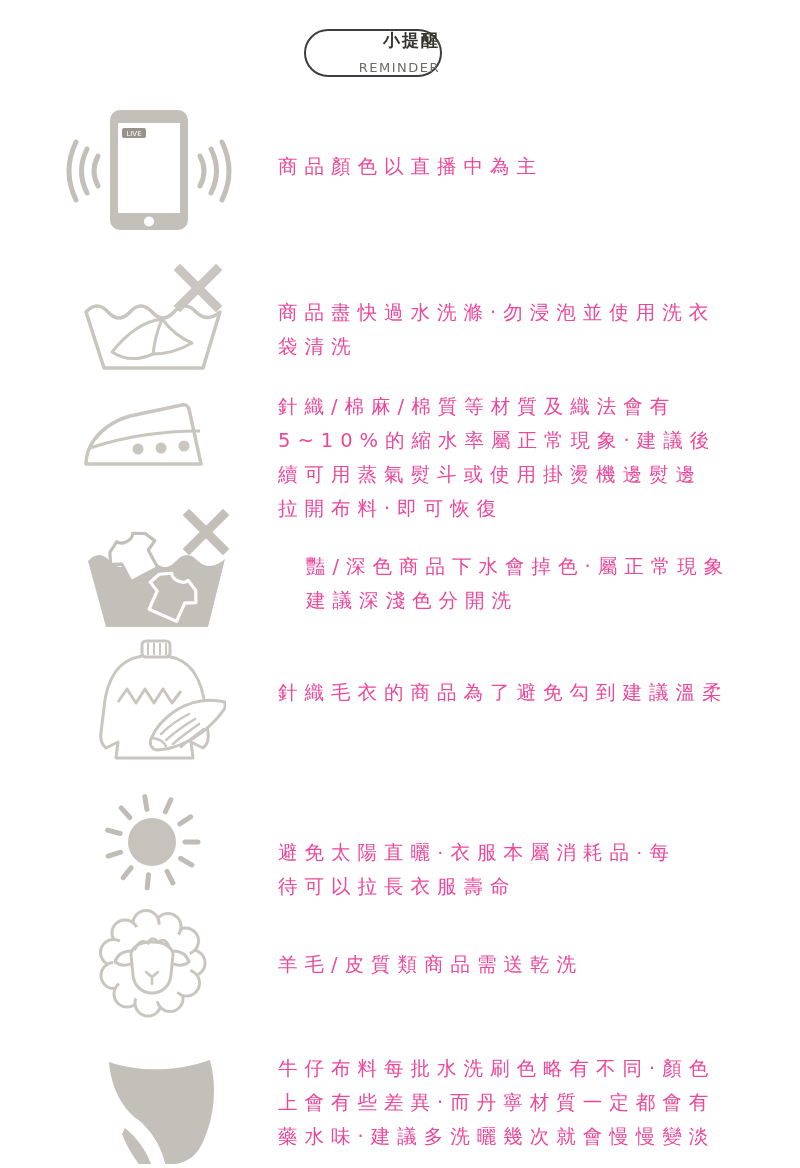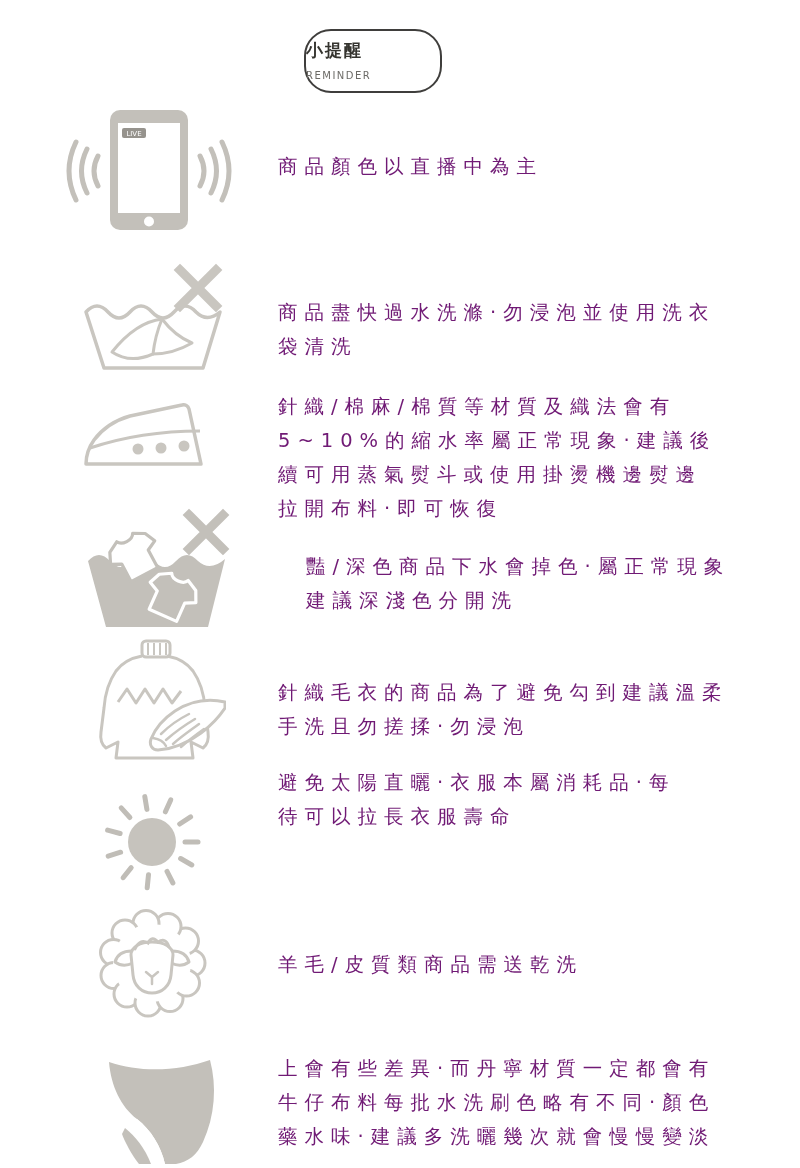--- a/index.html
+++ b/index.html
@@ -3,44 +3,44 @@
 <meta charset="utf-8">
 <style>
   html,body{margin:0;padding:0;background:#fff;}
   .page{
     position:relative;width:800px;height:1168px;margin:0 auto;
     background:#ffffff;overflow:hidden;
     font-family:"DejaVu Sans","Liberation Sans",sans-serif;
   }
   
   .badge{
-    position:absolute;left:304px;top:29px;width:138px;height:64px;
+    position:absolute;left:304px;top:29px;width:138px;height:48px;
     border:2px solid #3f3e3c;border-radius:27px;
-    display:flex;flex-direction:column;align-items:flex-start;justify-content:center;
+    display:flex;flex-direction:column;align-items:flex-end;justify-content:center;
     box-sizing:border-box;background:#fff;
   }
   .badge-title{font-size:17px;font-weight:bold;color:#35342f;letter-spacing:2px;line-height:19px;}
-  .badge-sub{font-size:10px;color:#6b6a66;letter-spacing:1.5px;margin-top:10px;}
+  .badge-sub{font-size:13px;color:#6b6a66;letter-spacing:1.5px;margin-top:10px;}
   
   .icon{position:absolute;}
-  .text{position:absolute;left:278px;color:#701a75;}
+  .text{position:absolute;left:278px;color:#ec4899;}
   .line{white-space:nowrap;font-size:19.5px;line-height:34px;letter-spacing:7px;}
   
   .icon-1{left:60px;top:100px;width:178px;height:140px;}
   .text-1{top:150px;}
   .icon-2{left:80px;top:262px;width:148px;height:112px;}
   .text-2{top:296px;}
   .icon-3{left:78px;top:398px;width:140px;height:85px;}
   .text-3{top:390px;}
   .icon-4{left:83px;top:505px;width:150px;height:128px;}
   .text-4{top:550px;margin-left:28px;}
   .icon-5{left:86px;top:638px;width:140px;height:127px;}
   .text-5{top:676px;}
   .icon-6{left:97px;top:790px;width:112px;height:105px;}
-  .text-6{top:766px;}
+  .text-6{top:836px;font-family:Liberation Serif, serif;}
   .icon-7{left:85px;top:905px;width:135px;height:115px;}
   .text-7{top:948px;}
   .icon-8{left:95px;top:1056px;width:130px;height:112px;}
   .text-8{top:1052px;}
   svg{display:block;width:100%;height:100%;}
 </style>
 </head>
 <body>
 
 <div class="page">
@@ -128,21 +128,20 @@
         <path d="M74,96 C82,88 92,81 102,76"></path>
         <path d="M79,102 C88,94 98,87 108,81"></path>
         <path d="M86,106 C95,98 104,92 112,86"></path>
         <path d="M94,109 C102,102 110,96 117,91"></path>
         <path d="M66,100 C72,101 77,104 79,108"></path>
       </g>
     </svg>
   </div>
   <div class="text text-5">
     <div class="line">針織毛衣的商品為了避免勾到建議溫柔</div>
-    <div class="line">手洗且勿搓揉·勿浸泡</div>
   </div>
 
   <div class="icon icon-6">
     <svg viewBox="0 0 112 105">
       <circle cx="55" cy="52" r="24" fill="#c6c3bd"></circle>
       <g stroke="#c0bdb7" stroke-width="5" stroke-linecap="round">
         <line x1="88" y1="52" x2="101" y2="52"></line>
         <line x1="82.7" y1="34" x2="93.6" y2="26.9"></line>
         <line x1="68.4" y1="21.8" x2="73.7" y2="9.9"></line>
         <line x1="49.9" y1="19.4" x2="47.8" y2="6.6"></line>
@@ -189,18 +188,18 @@
   </div>
 
   <div class="icon icon-8">
     <svg viewBox="0 0 130 112">
       <path d="M14,6 C46,17 84,15 115,4 C122,30 120,60 108,86 C102,99 93,106 81,108 L70,108 C66,90 56,74 42,63 C26,51 16,30 14,6 Z" fill="#c3c0ba"></path>
       <path d="M42,63 C56,74 66,90 70,108 L62,108 C52,92 42,80 30,72 Z" fill="#ffffff"></path>
       <path d="M30,72 C40,80 50,92 56,108 L44,108 C36,98 30,86 27,78 Z" fill="#c3c0ba"></path>
     </svg>
   </div>
   <div class="text text-8">
+    <div class="line">牛仔布料每批水洗刷色略有不同·顏色</div>
     <div class="line">上會有些差異·而丹寧材質一定都會有</div>
-    <div class="line">牛仔布料每批水洗刷色略有不同·顏色</div>
     <div class="line">藥水味·建議多洗曬幾次就會慢慢變淡</div>
   </div>
 
 </div>
 
 </body></html>

